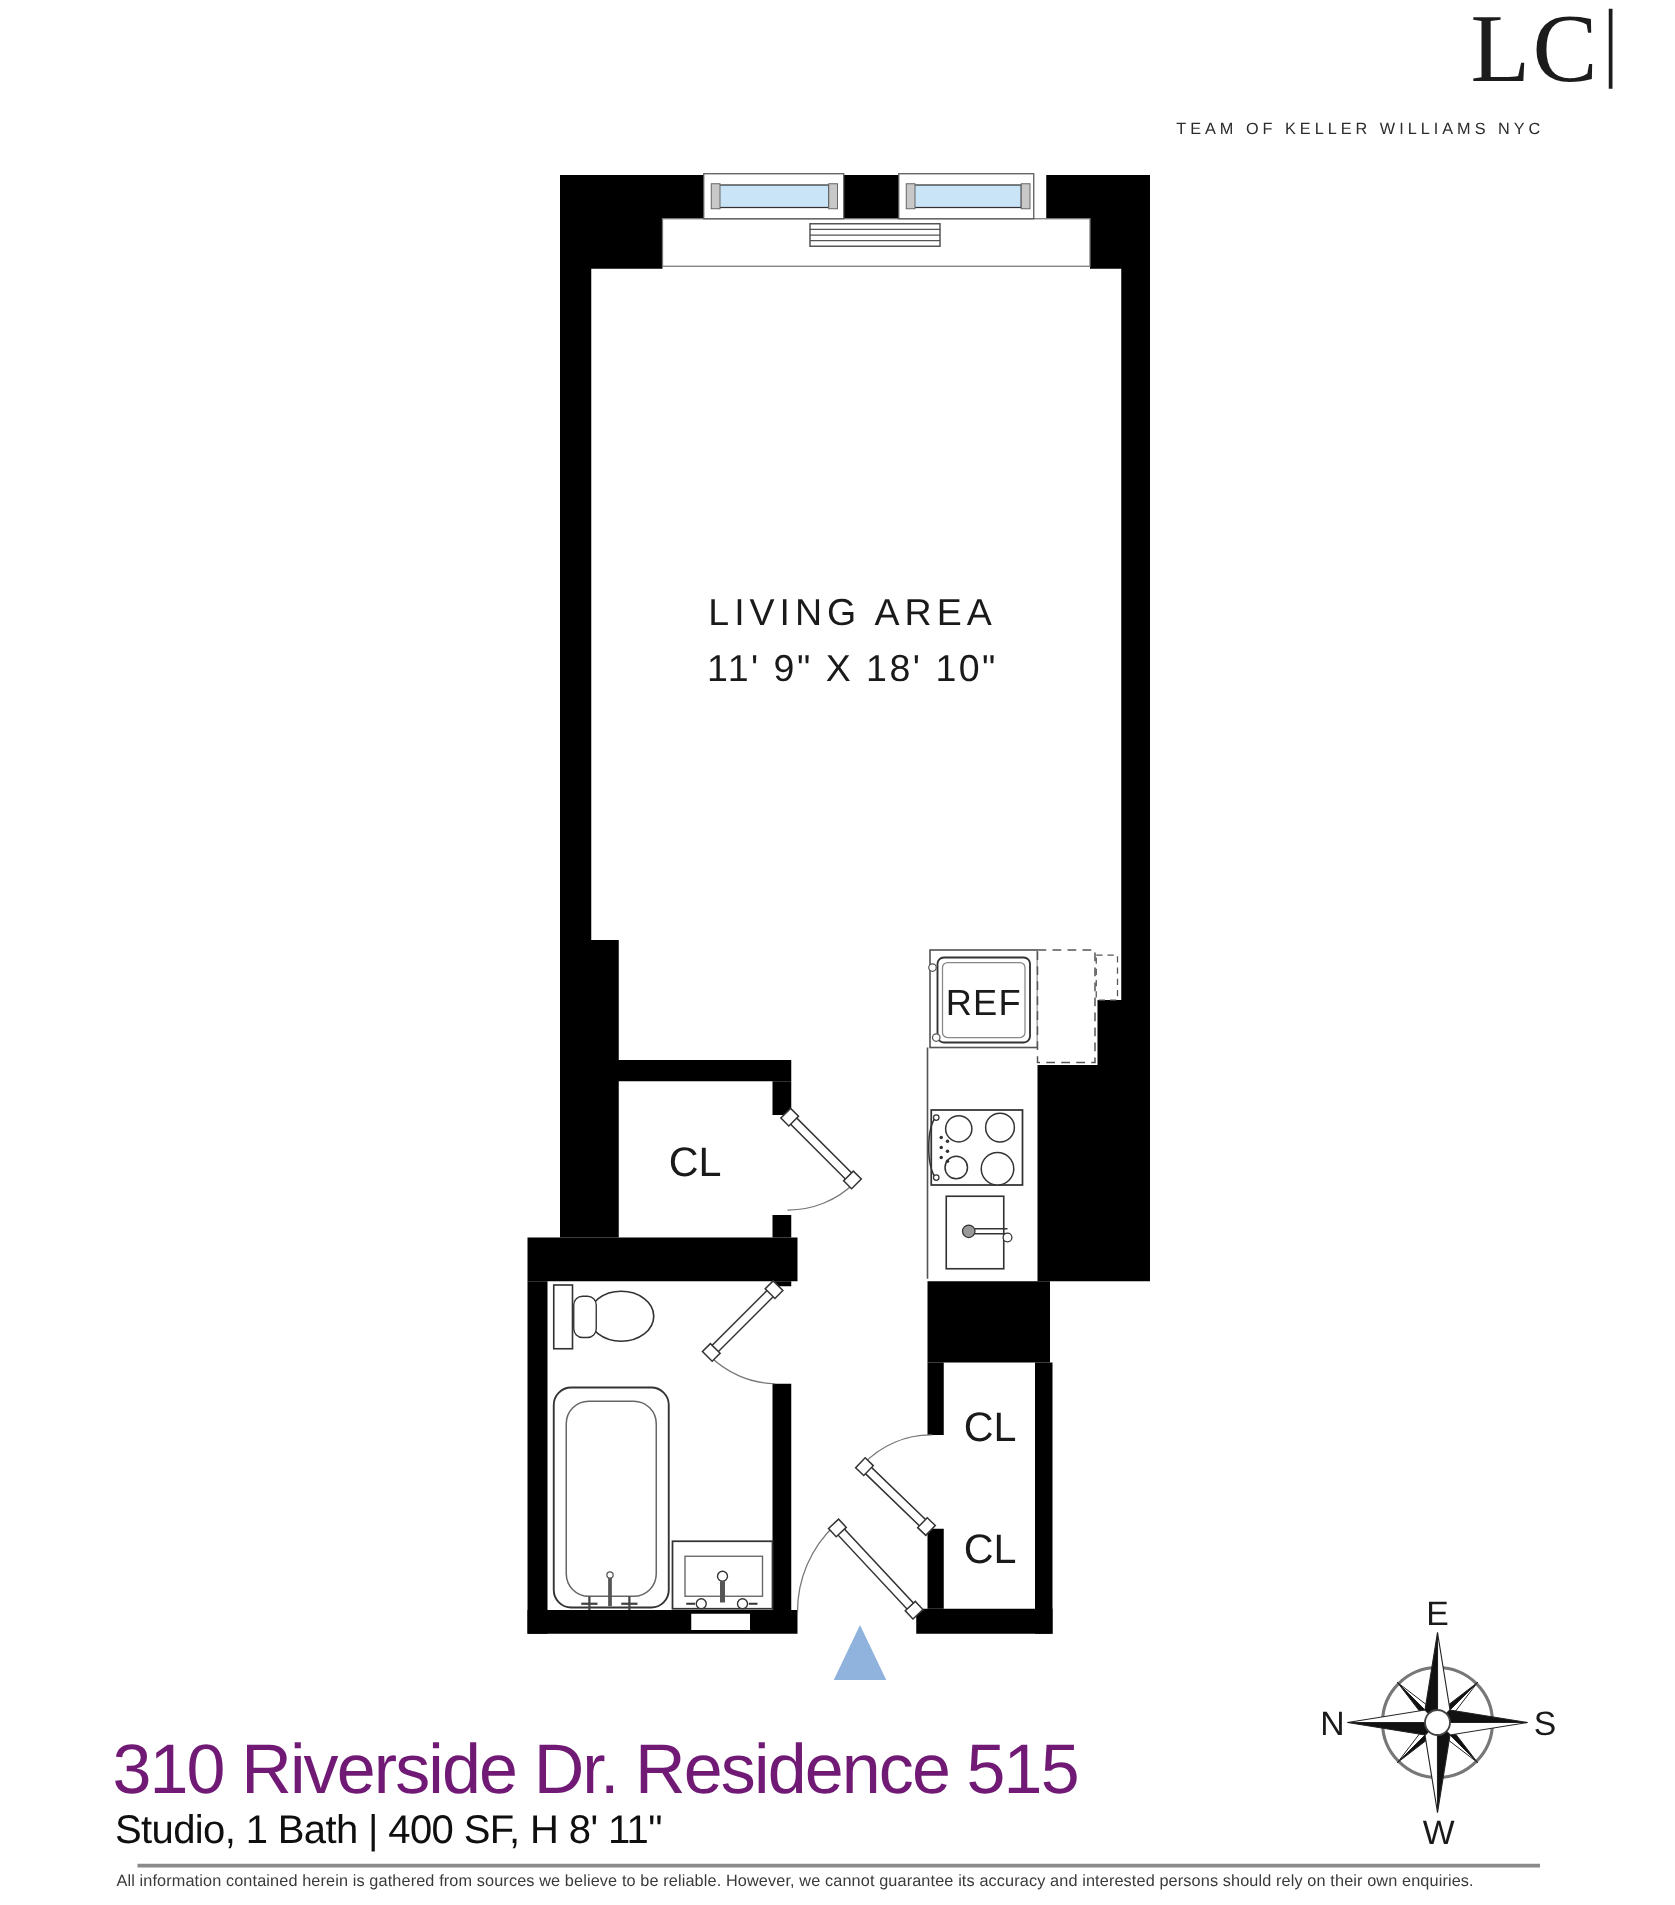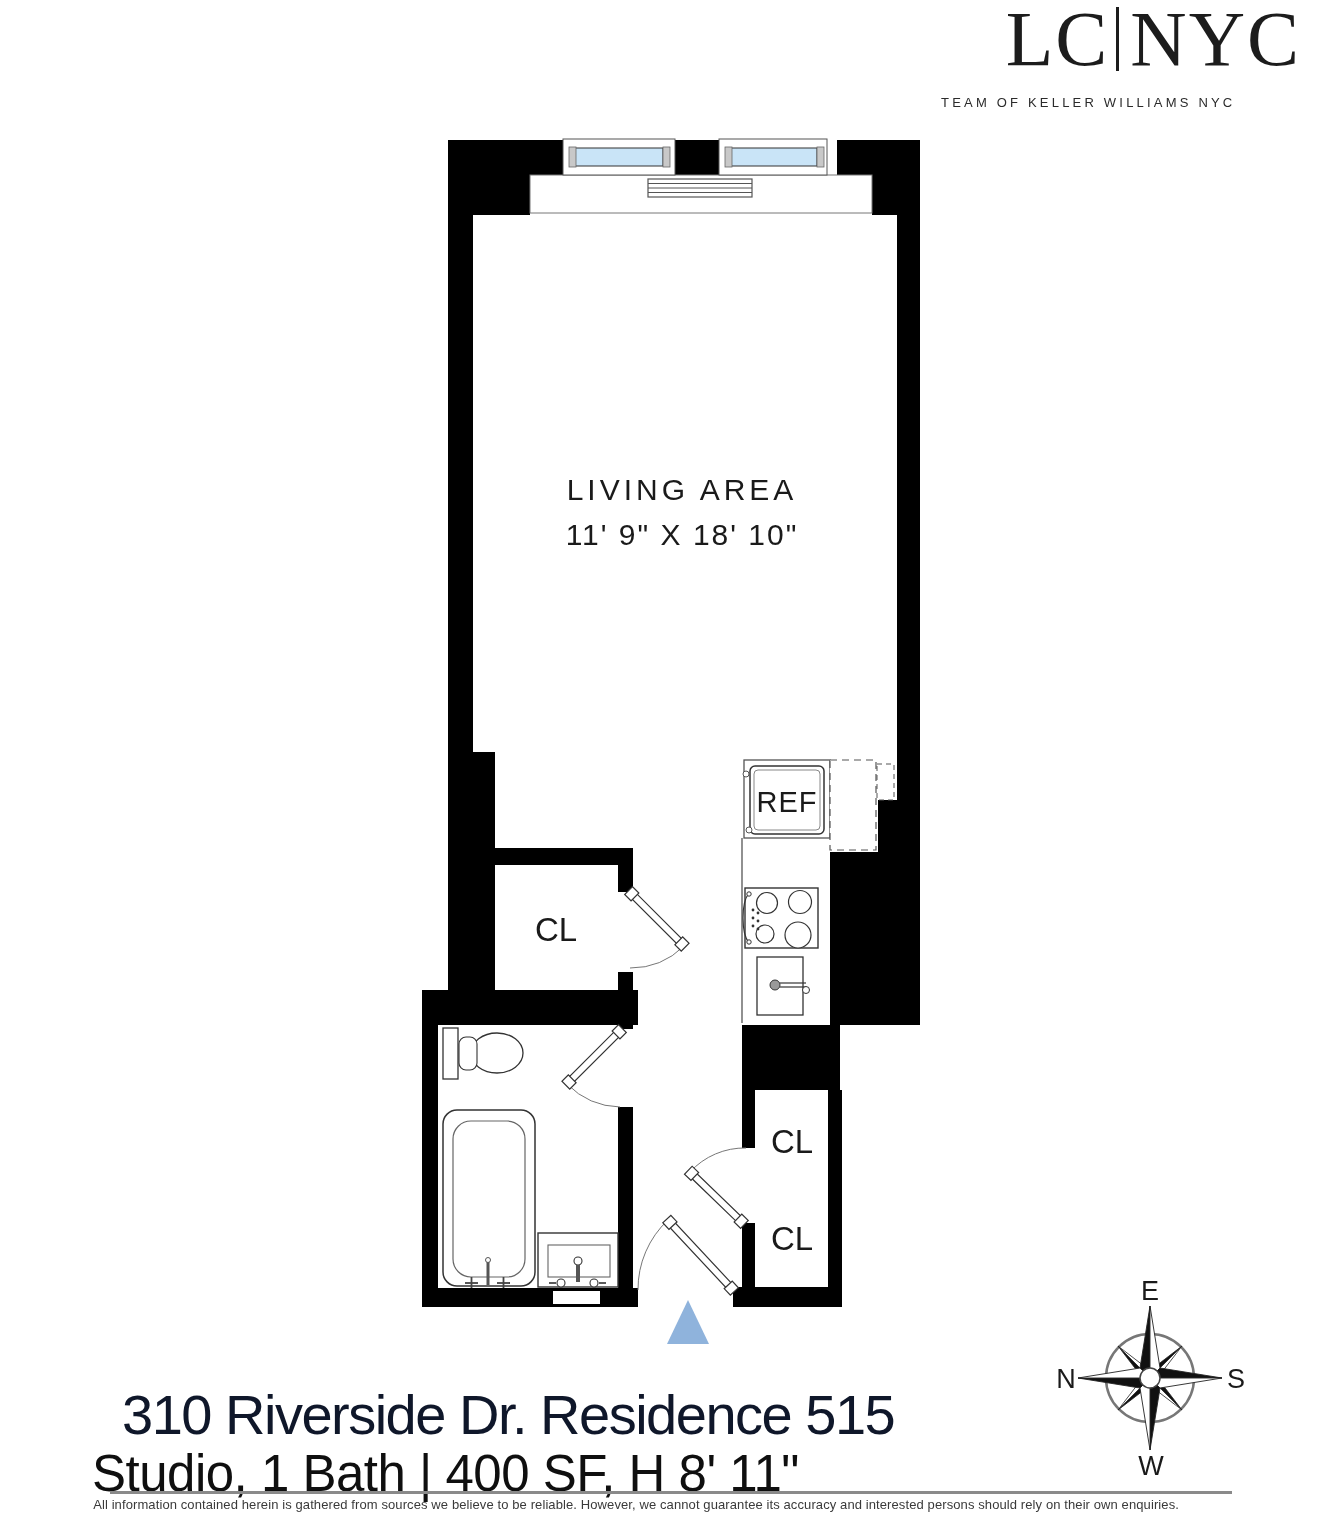--- a/index.html
+++ b/index.html
@@ -11,36 +11,35 @@
   #logo .row{display:flex;align-items:center;justify-content:flex-end;}
   .logo-word{font-family:"Liberation Serif",serif;font-size:78px;line-height:1;
              letter-spacing:2px;color:#1c1c1c;font-weight:400;}
   .logo-sep{width:3px;height:64px;background:#1c1c1c;margin:0 11px 0 7px;}
   .logo-tagline{font-size:13px;letter-spacing:3.2px;color:#2b2b2b;margin-top:17px;
                 white-space:nowrap;}
   
   #plan{left:0;top:0;}
   
   #listing-title{left:90px;top:1384px;font-size:56px;letter-spacing:-1.5px;
-                 color:#0f172a;line-height:1.1;white-space:nowrap;margin-left:32px;}
-  #listing-subtitle{left:92px;top:1446px;font-size:51px;letter-spacing:-0.5px;
+                 color:#701a75;line-height:1.1;white-space:nowrap;}
+  #listing-subtitle{left:92px;top:1446px;font-size:32px;letter-spacing:-0.5px;
                     color:#0f0f0f;line-height:1.1;white-space:nowrap;}
   #divider{left:110px;top:1491px;width:1122px;height:3px;background:#8a8a8a;}
   #disclaimer{left:0;top:1497px;width:1179px;text-align:right;font-size:13px;
               color:#3a3a3a;letter-spacing:0.1px;}
   svg text{font-family:"Liberation Sans",sans-serif;fill:#1a1a1a;}
 </style>
 </head>
 <body>
 
 <div id="logo" class="abs">
   <div class="row">
     <span class="logo-word">LC</span>
     <span class="logo-sep"></span>
-    <span class="logo-word">NYC</span>
   </div>
   <div class="logo-tagline">TEAM OF KELLER WILLIAMS NYC</div>
 </div>
 
 <svg id="plan" class="abs" width="1340" height="1524" viewBox="0 0 1340 1524">
 
   <g fill="#000000">
     <rect x="448" y="140" width="115" height="35"></rect>
     <rect x="448" y="140" width="82" height="75"></rect>
     <rect x="675" y="140" width="44" height="35"></rect>

